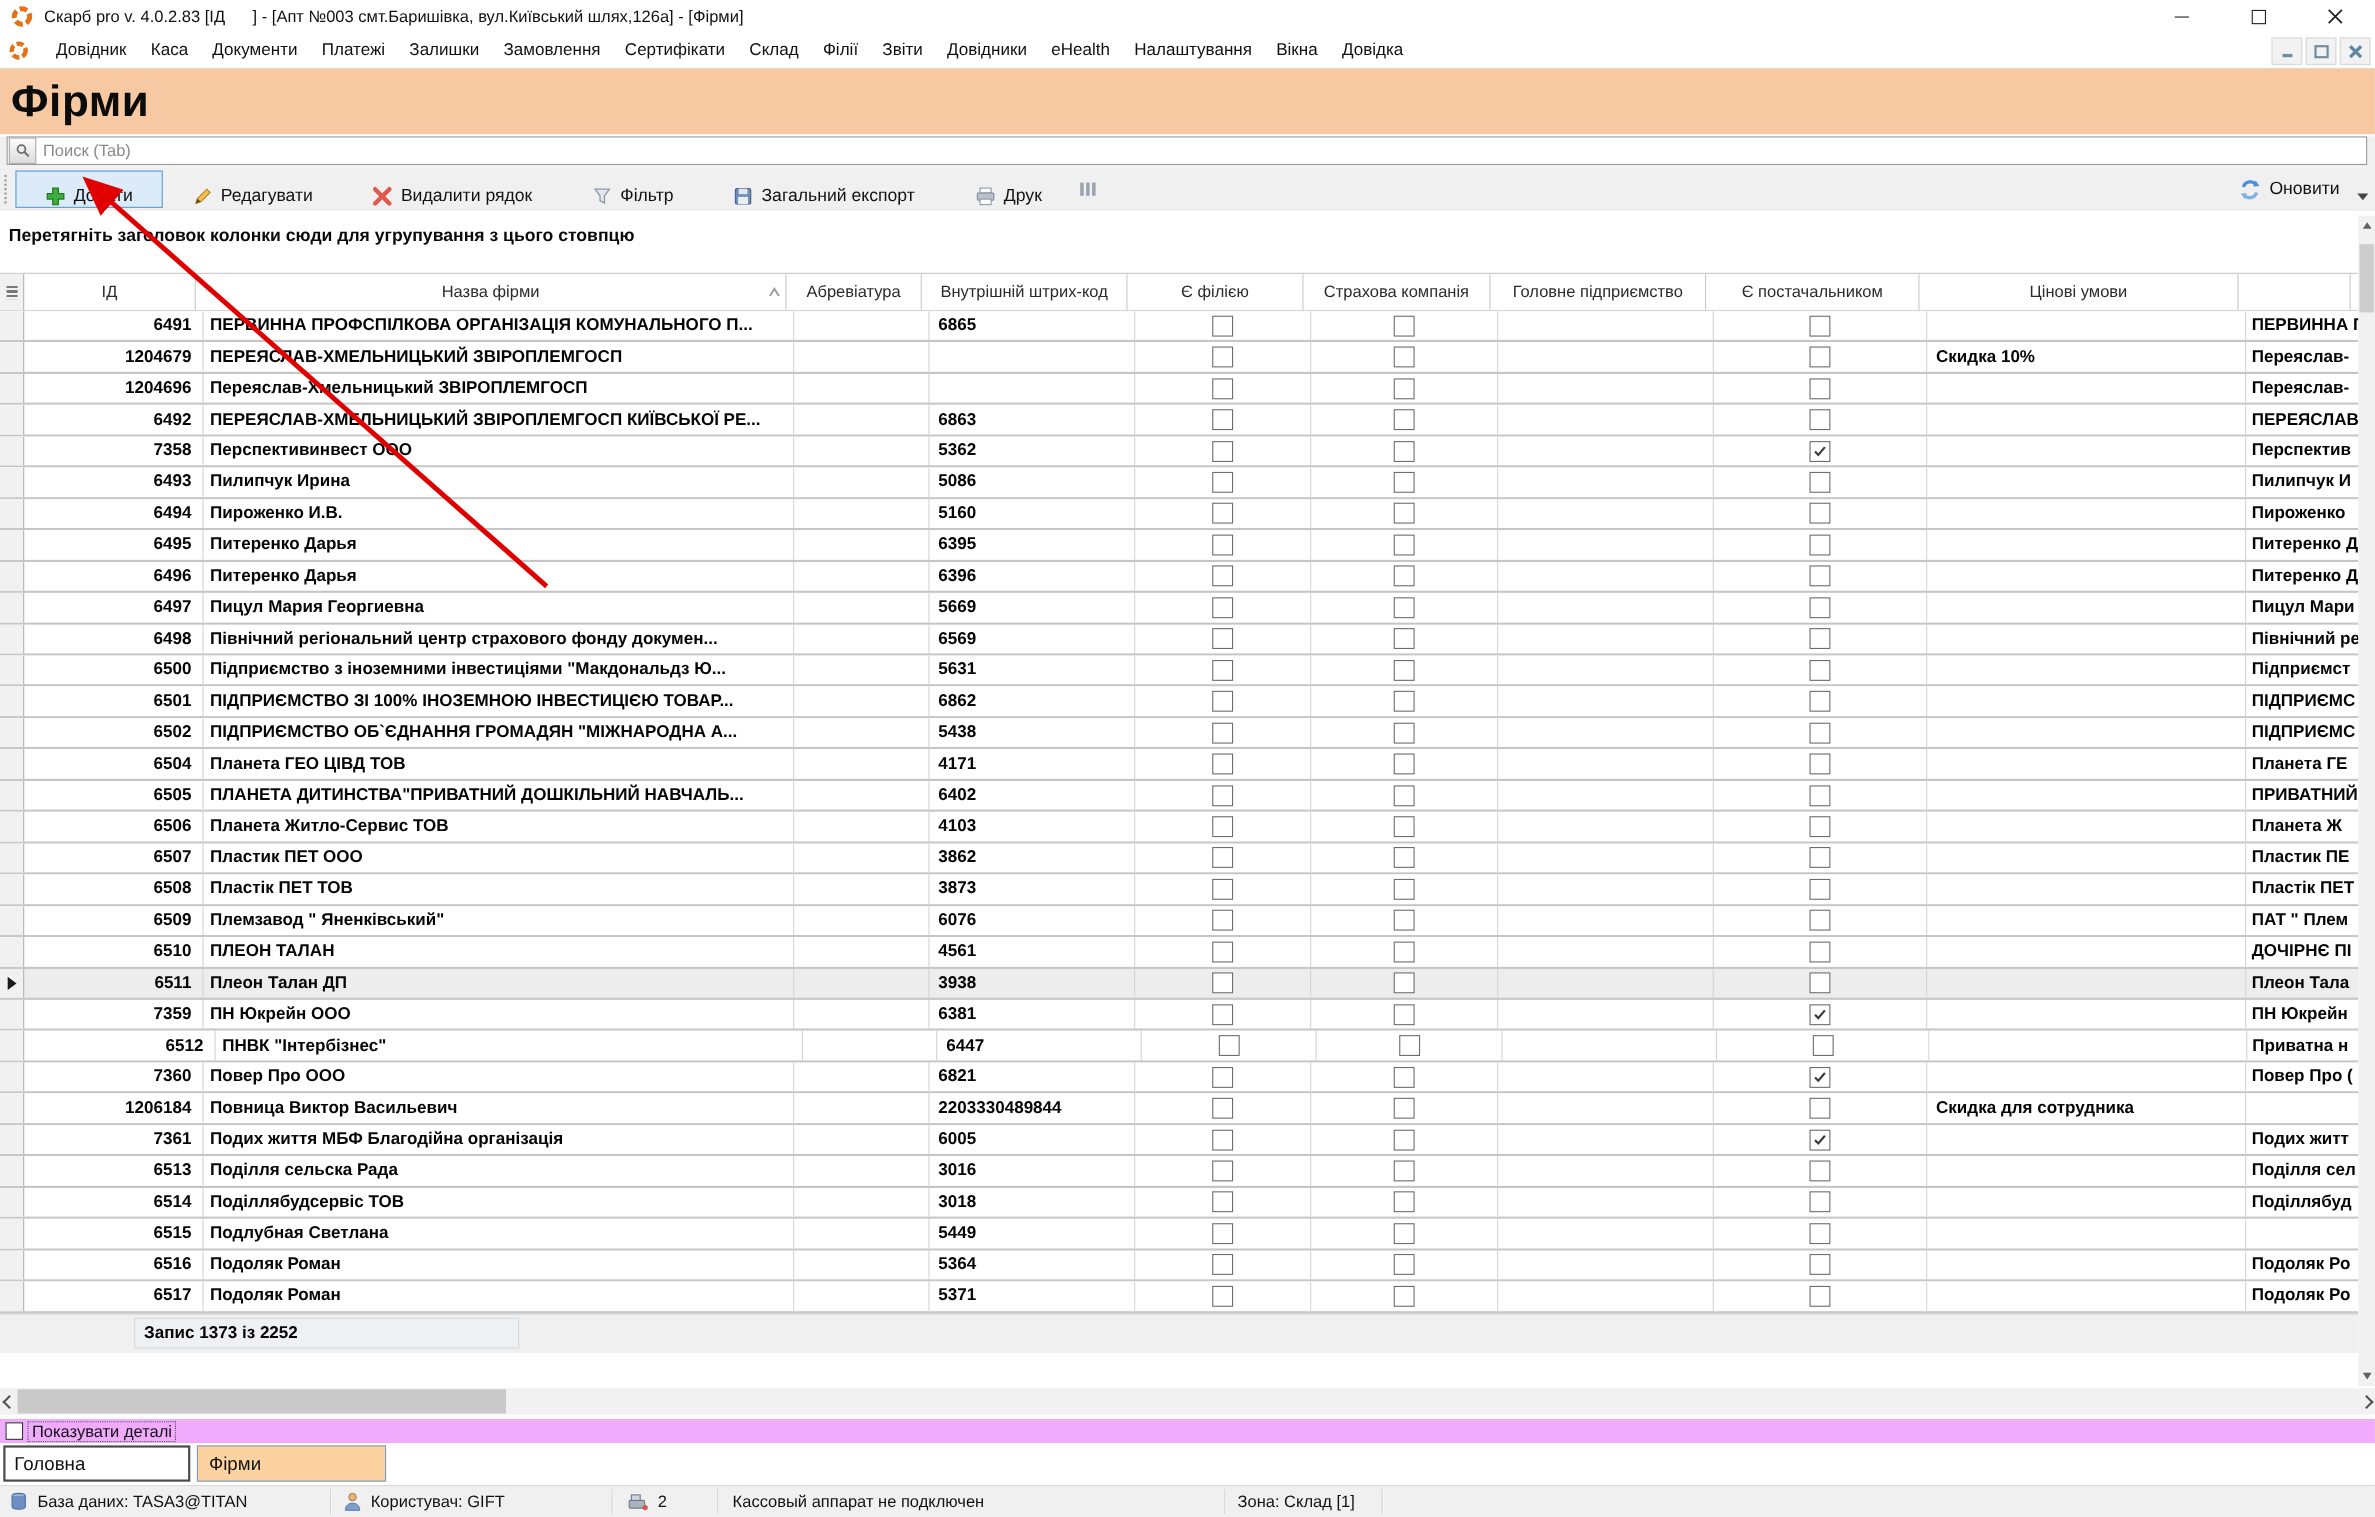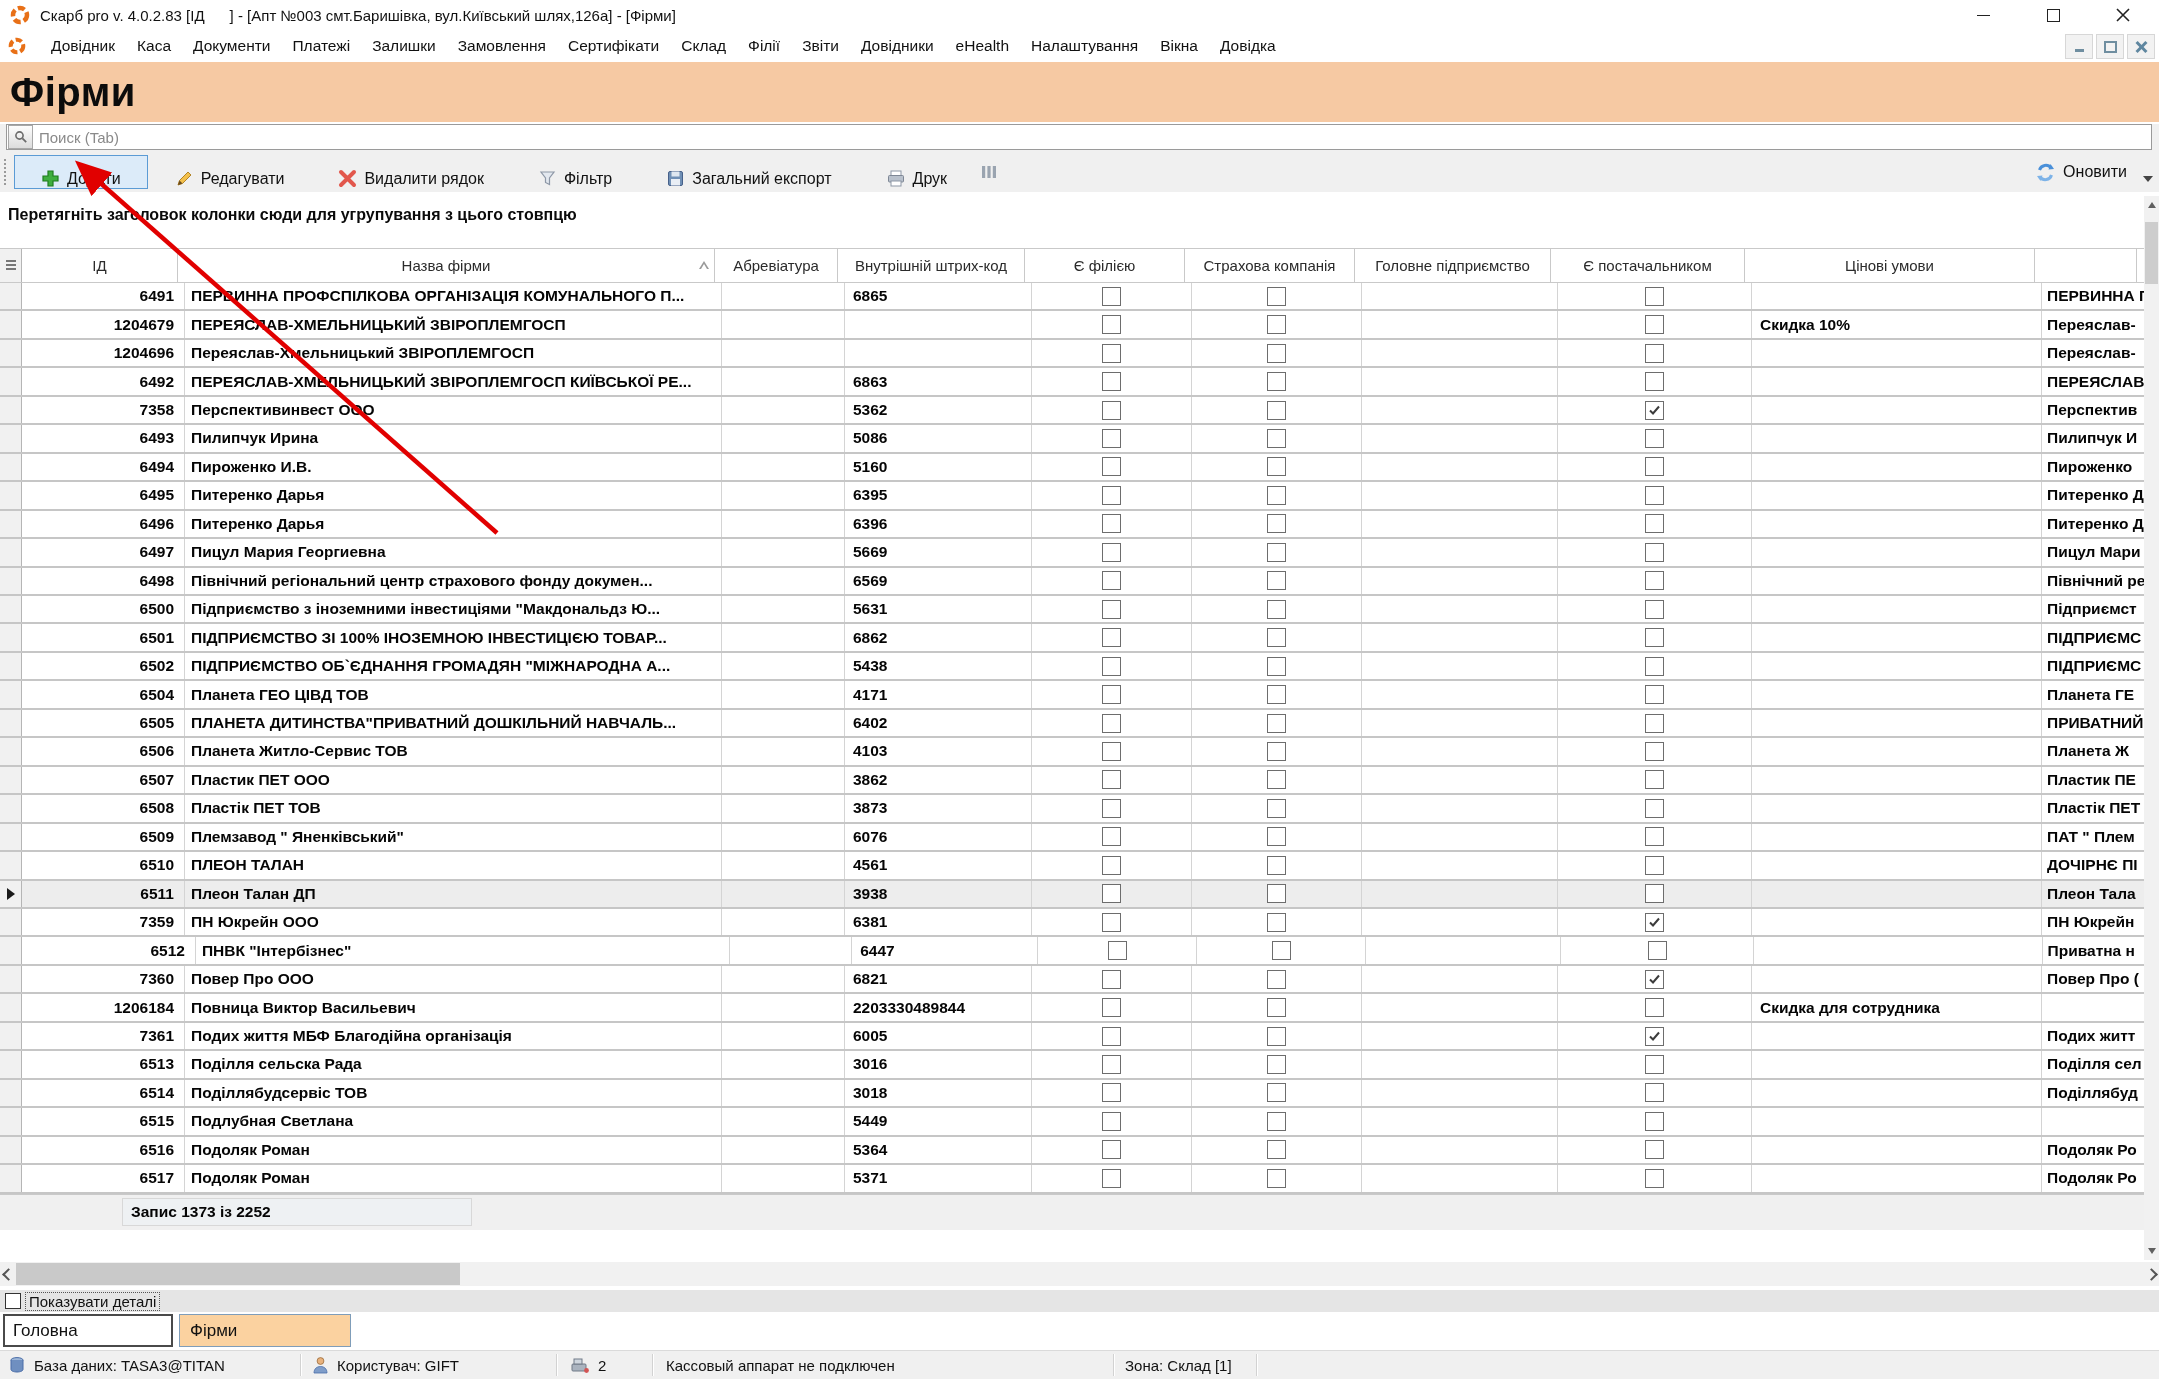--- a/index.html
+++ b/index.html
@@ -86,21 +86,21 @@
   .arr{position:absolute;left:0;width:15px;height:18px;display:flex;align-items:center;justify-content:center;}
   .tri-up{width:0;height:0;border-left:4px solid transparent;border-right:4px solid transparent;border-bottom:6px solid #606060;}
   .tri-down{width:0;height:0;border-left:4px solid transparent;border-right:4px solid transparent;border-top:6px solid #606060;}
   .hscroll{position:absolute;left:0;top:1262px;width:2159px;height:24px;background:#f1f1f1;}
   .hthumb{position:absolute;left:16px;top:1px;width:444px;height:22px;background:#c9c9c9;}
   .harr{position:absolute;top:0;width:16px;height:24px;display:flex;align-items:center;justify-content:center;}
   .chev-l{width:7px;height:7px;border-left:2px solid #555;border-bottom:2px solid #555;transform:rotate(45deg);}
   .chev-r{width:7px;height:7px;border-right:2px solid #555;border-bottom:2px solid #555;transform:rotate(-45deg);}
 
   
-  .detailsrow{position:absolute;left:0;top:1290px;width:2159px;height:22px;background:#e5e5e5;display:flex;align-items:center;}
+  .detailsrow{position:absolute;left:0;top:1290px;width:2159px;height:22px;background:#f0abfc;display:flex;align-items:center;}
   .small-cb{width:16px;height:16px;border:1px solid #333;background:#fff;margin-left:5px;box-sizing:border-box;}
   .details-label{font-size:15px;color:#111;border:1px dotted #555;padding:0 3px;margin-left:4px;}
   .tabsrow{position:absolute;left:0;top:1312px;width:2159px;height:38px;background:#fff;}
   .tab{position:absolute;top:2px;height:33px;display:flex;align-items:center;font-size:17px;color:#111;box-sizing:border-box;}
   .tab-home{left:3px;width:170px;background:#fff;border:2px solid #4a4a4a;padding-left:8px;}
   .tab-firms{left:179px;width:172px;background:#fbd2a0;border:1px solid #7f9db9;padding-left:10px;}
 
   
   .statusbar{position:absolute;left:0;top:1350px;width:2159px;height:29px;background:#f0f0f0;border-top:1px solid #dadada;box-sizing:border-box;font-size:15px;color:#111;}
   .sb-sec{position:absolute;top:0;height:100%;display:flex;align-items:center;gap:8px;}

